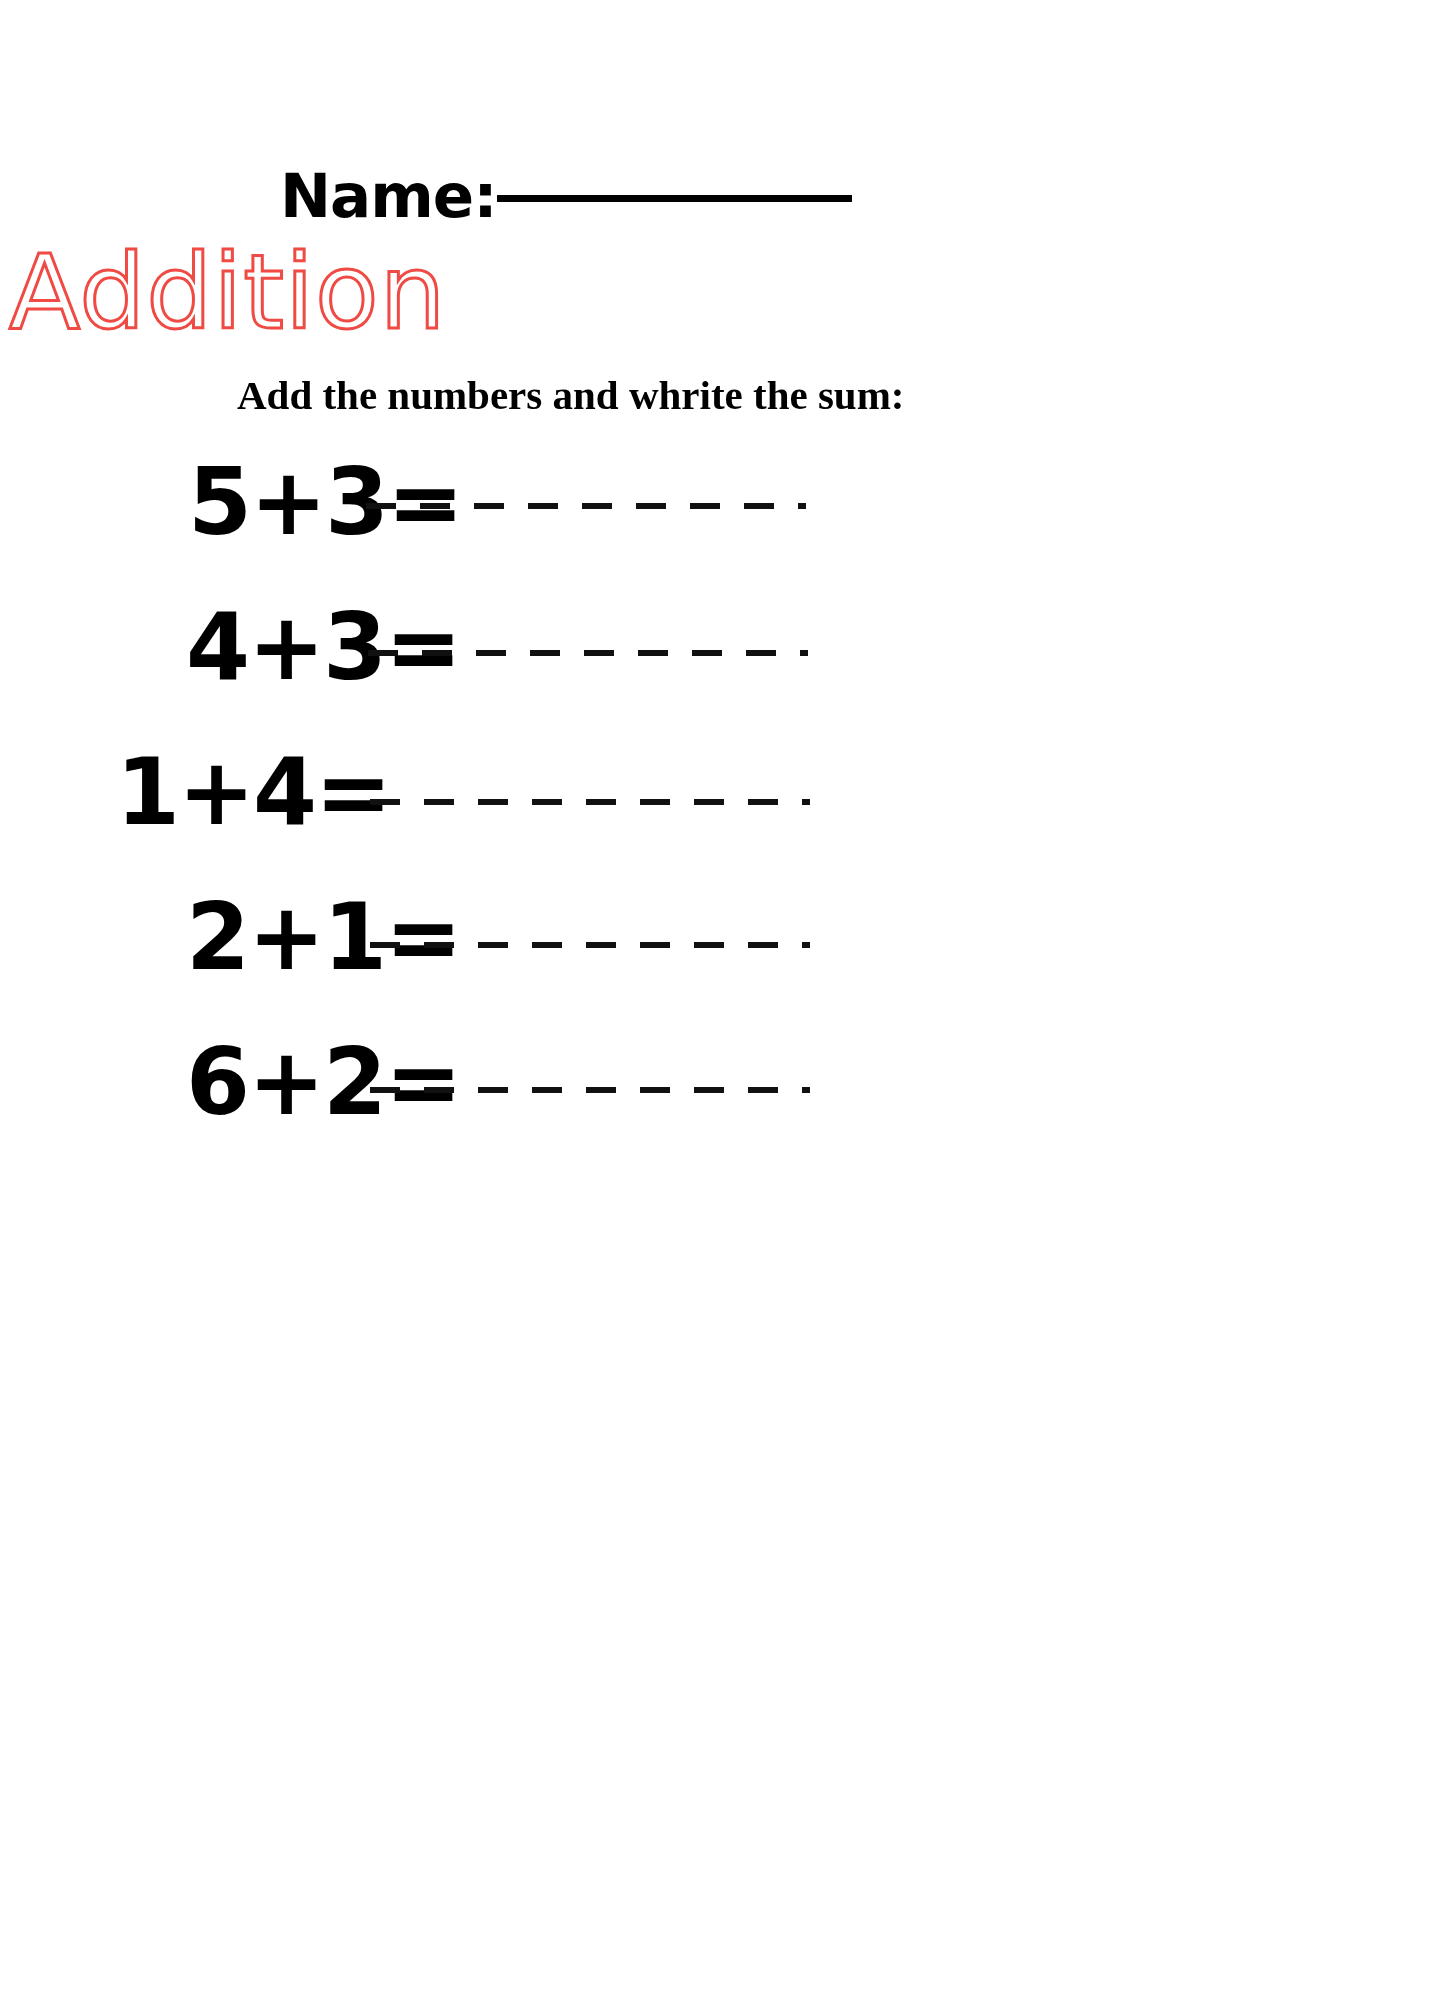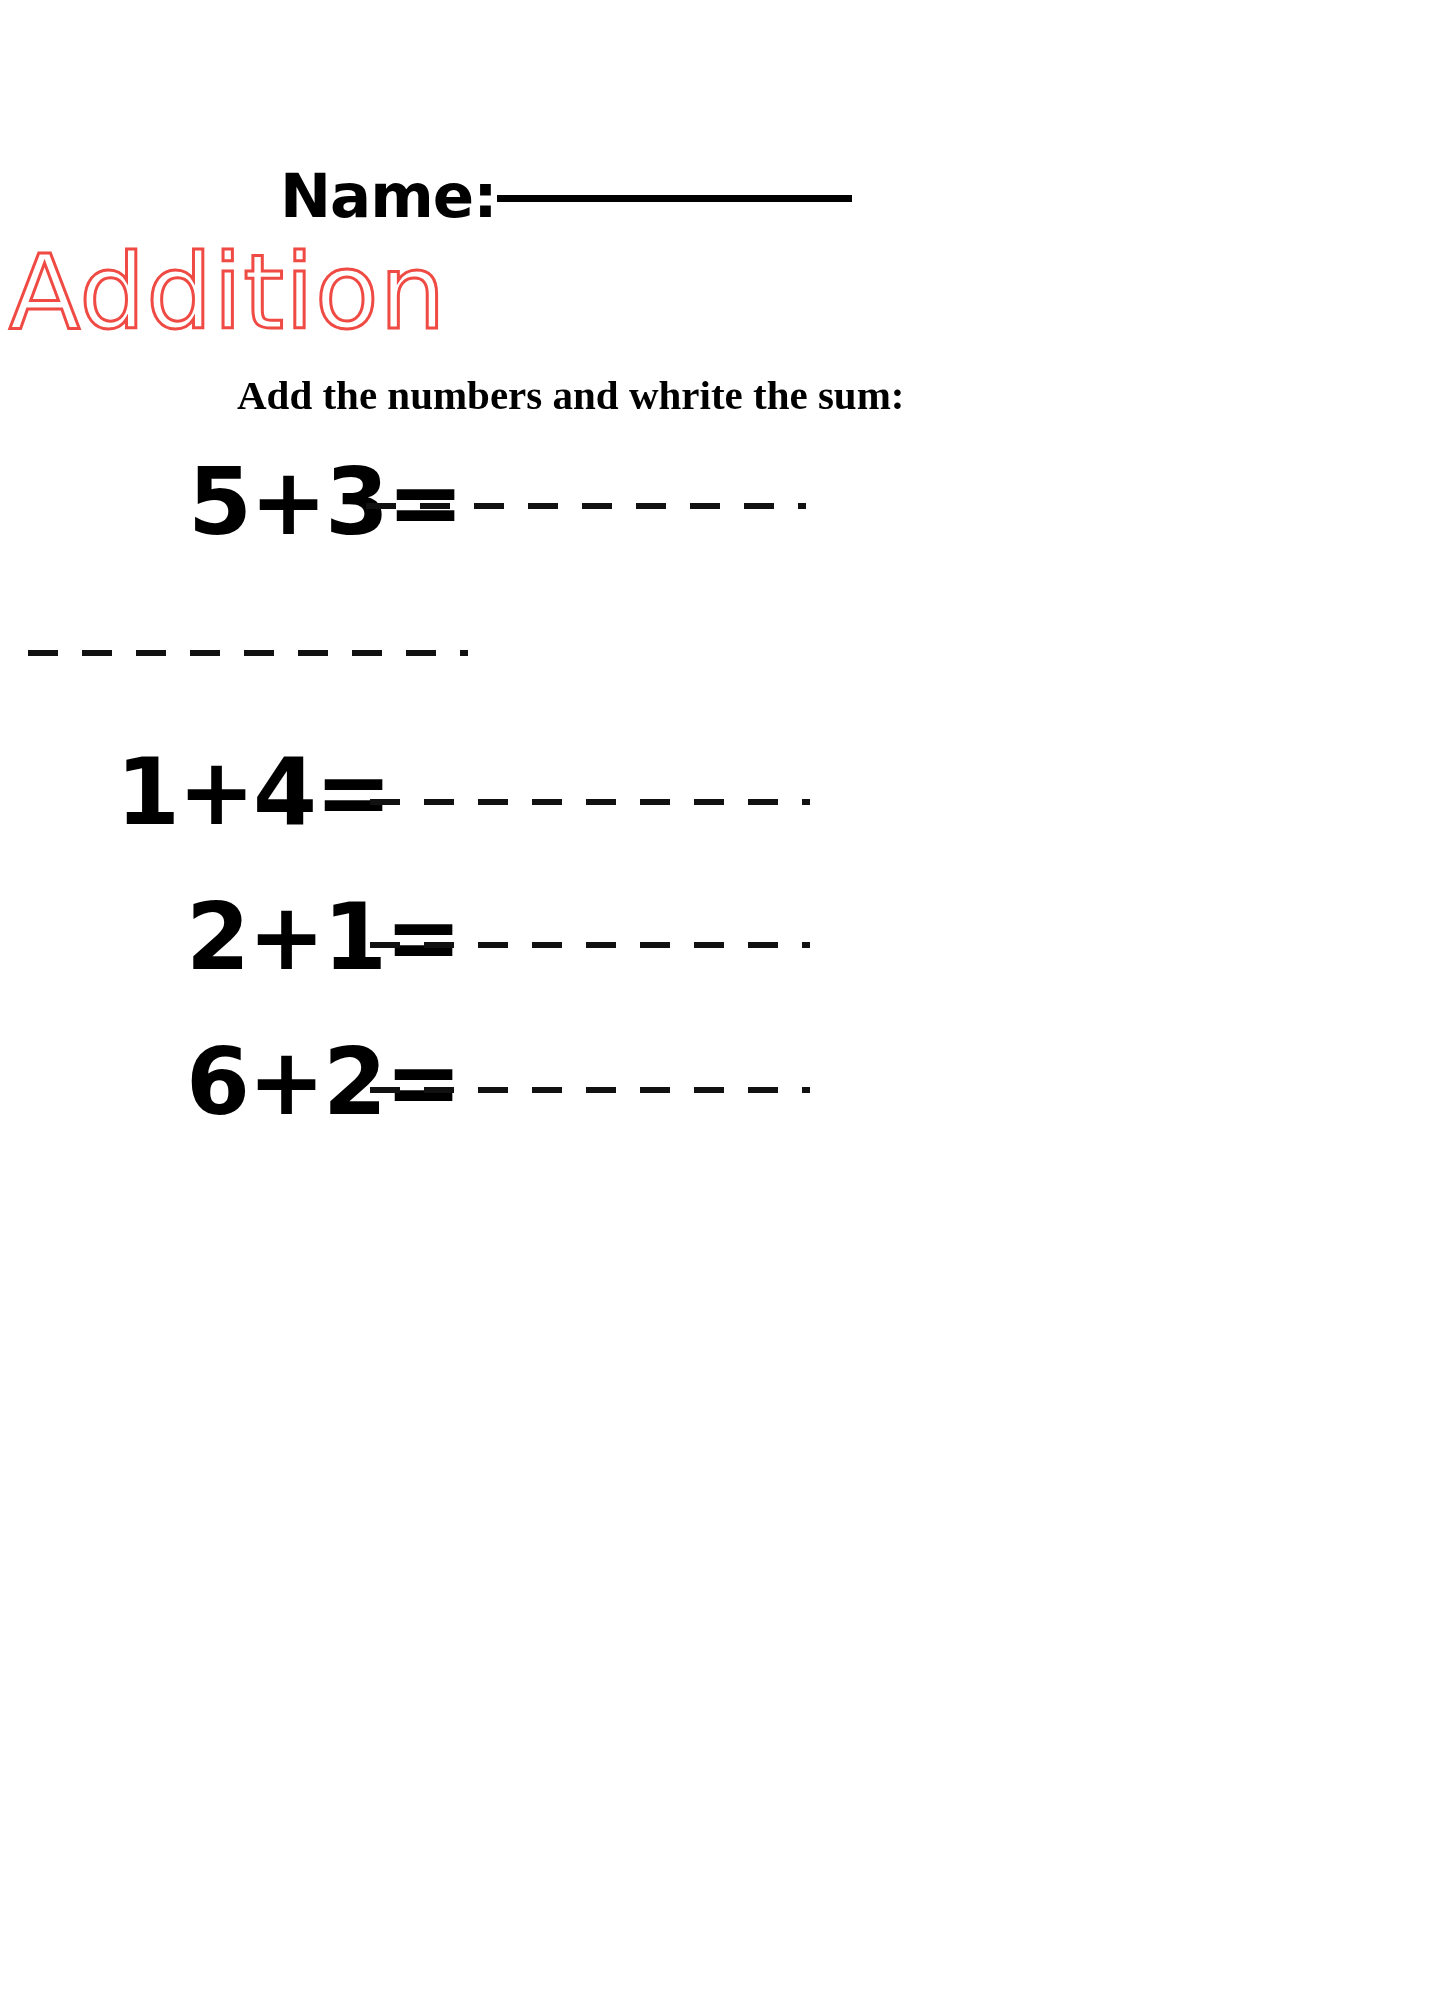--- a/index.html
+++ b/index.html
@@ -161,20 +161,21 @@
   <div class="instruction">Add the numbers and whrite the sum:</div>
 
   <div class="problems">
 
     <div class="problem p0">
       <span class="expr">5+3=</span>
       <span class="answer-line"></span>
     </div>
 
     <div class="problem p1">
+      <span class="expr">4+3=</span>
       <span class="answer-line"></span>
     </div>
 
     <div class="problem p2">
       <span class="expr">1+4=</span>
       <span class="answer-line"></span>
     </div>
 
     <div class="problem p3">
       <span class="expr">2+1=</span>

